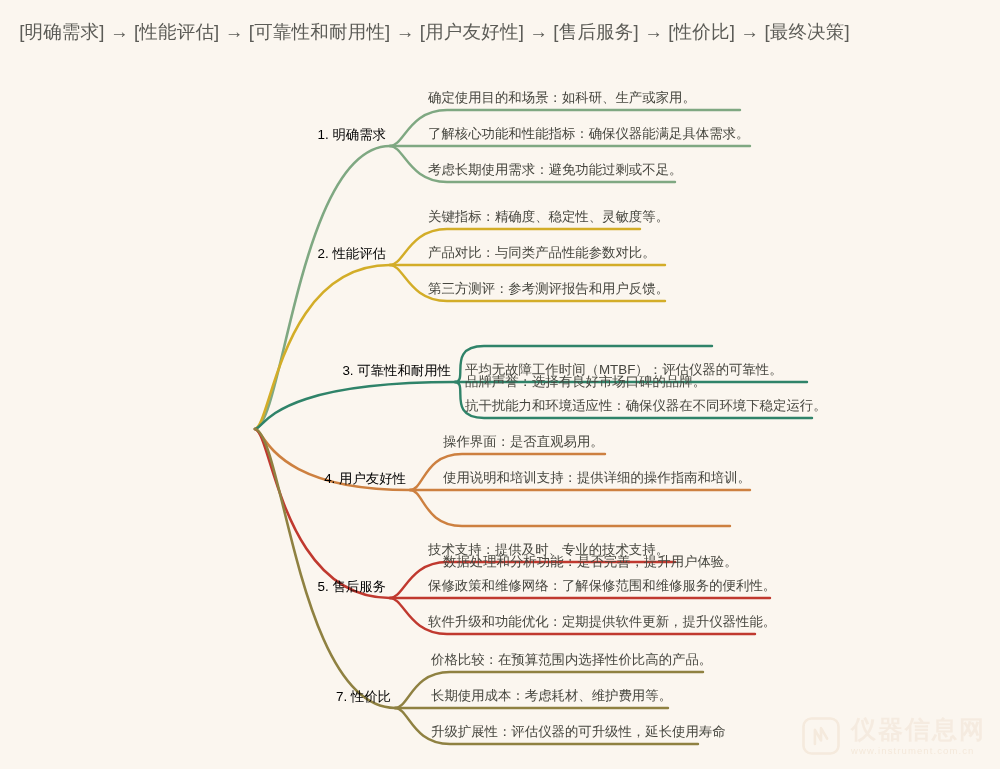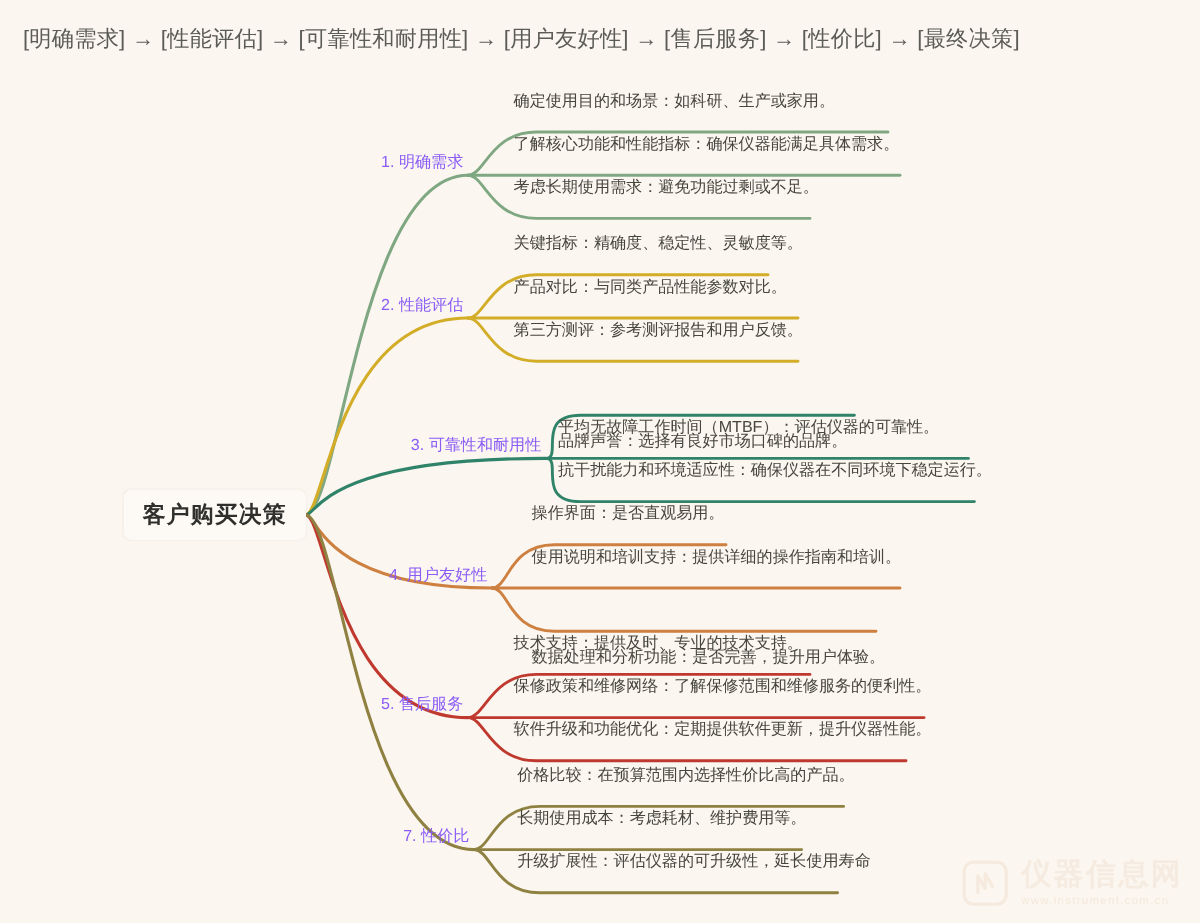--- a/index.html
+++ b/index.html
@@ -60,37 +60,37 @@
     font-size: 19px;
     font-weight: bold;
     color: #2f2f2d;
     letter-spacing: 1px;
   }
 
   
   .branch-label {
     position: absolute;
     font-size: 13.4px;
-    color: #8b5cf6;
+    color: #000000;
     white-space: nowrap;
     z-index: 4;
     transform: translate(-100%, -100%);
     padding-right: 2px;
   }
 
   
   .leaf-label {
     position: absolute;
     font-size: 13.4px;
     color: #46463f;
     white-space: nowrap;
     z-index: 4;
     transform: translateY(-100%);
     padding-left: 3px;
-    padding-bottom: 17px;
+    padding-bottom: 3px;
   }
 
   
   #watermark {
     position: absolute;
     right: 14px;
     bottom: 12px;
     display: flex;
     align-items: center;
     gap: 9px;
@@ -145,23 +145,20 @@
       <path d="M 255 429 C 271.9 432.38, 282.04 598, 390 598" fill="none" stroke="#c0392f" stroke-width="2.6" stroke-linecap="round"></path>
       <path d="M 390 598 C 404 598, 409 562, 447 562 L 675 562" fill="none" stroke="#c0392f" stroke-width="2.4" stroke-linecap="round"></path>
       <path d="M 390 598 L 770 598" fill="none" stroke="#c0392f" stroke-width="2.4" stroke-linecap="round"></path>
       <path d="M 390 598 C 404 598, 409 634, 447 634 L 755 634" fill="none" stroke="#c0392f" stroke-width="2.4" stroke-linecap="round"></path>
       <path d="M 255 429 C 282.9 434.58, 299.64 708, 395 708" fill="none" stroke="#8f8141" stroke-width="2.6" stroke-linecap="round"></path>
       <path d="M 395 708 C 409 708, 412 672, 450 672 L 703 672" fill="none" stroke="#8f8141" stroke-width="2.4" stroke-linecap="round"></path>
       <path d="M 395 708 L 668 708" fill="none" stroke="#8f8141" stroke-width="2.4" stroke-linecap="round"></path>
       <path d="M 395 708 C 409 708, 412 744, 450 744 L 698 744" fill="none" stroke="#8f8141" stroke-width="2.4" stroke-linecap="round"></path>
     </svg>
 
-  <div id="root-node">
-    <span class="root-label">客户购买决策</span>
-  </div>
 
   <div id="labels-layer">
       <div class="leaf-label" style="left: 425px; top: 110px;">确定使用目的和场景：如科研、生产或家用。</div>
       <div class="leaf-label" style="left: 425px; top: 146px;">了解核心功能和性能指标：确保仪器能满足具体需求。</div>
       <div class="leaf-label" style="left: 425px; top: 182px;">考虑长期使用需求：避免功能过剩或不足。</div>
       <div class="branch-label" style="left: 388px; top: 144px;">1. 明确需求</div>
       <div class="leaf-label" style="left: 425px; top: 229px;">关键指标：精确度、稳定性、灵敏度等。</div>
       <div class="leaf-label" style="left: 425px; top: 265px;">产品对比：与同类产品性能参数对比。</div>
       <div class="leaf-label" style="left: 425px; top: 301px;">第三方测评：参考测评报告和用户反馈。</div>
       <div class="branch-label" style="left: 388px; top: 263px;">2. 性能评估</div>

